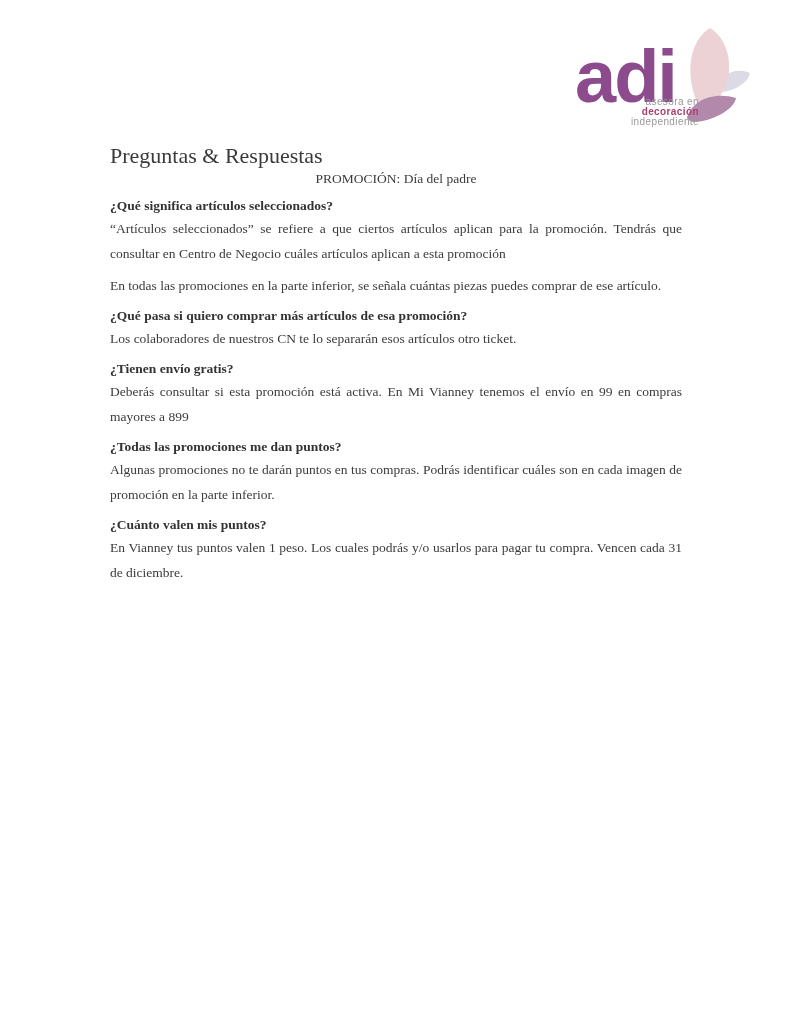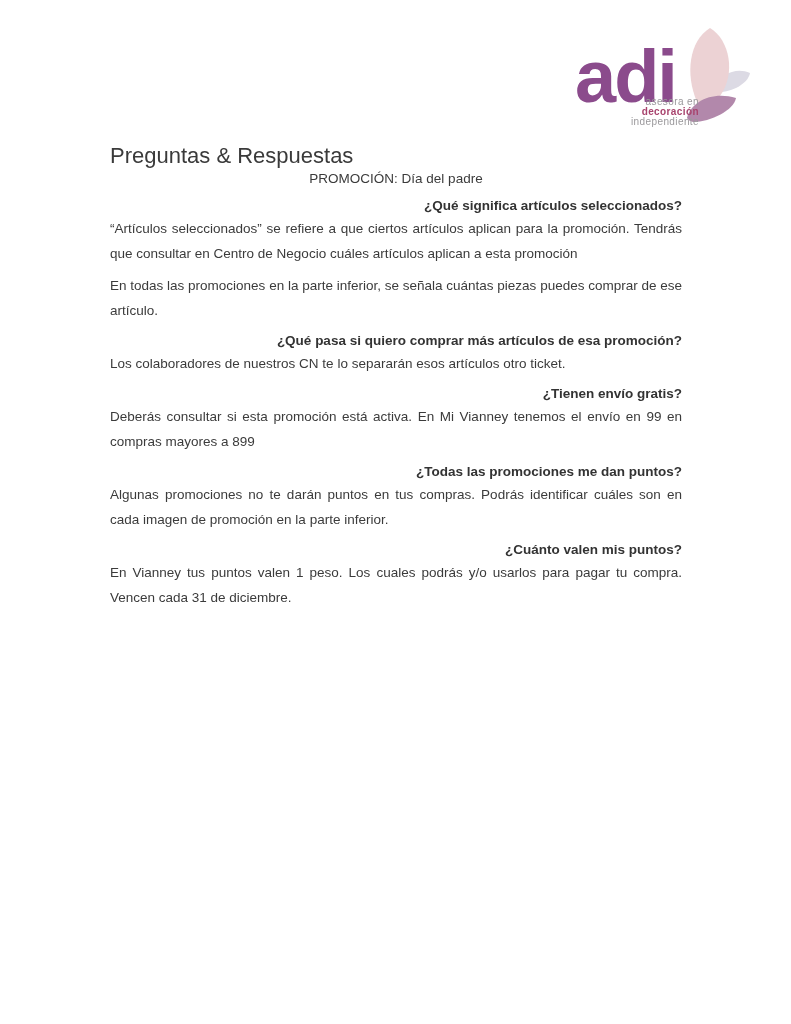--- a/index.html
+++ b/index.html
@@ -21,26 +21,26 @@
   }
   .logo-petals { position: absolute; left: 110px; top: -2px; width: 66px; height: 100px; z-index: 1; }
   .logo-tagline {
     position: absolute; left: 8px; top: 69px; width: 116px;
     text-align: right; font-size: 10px; line-height: 10px;
     color: #9a989b; letter-spacing: 0.4px; z-index: 3;
   }
   .tagline-highlight { color: #a8436d; font-weight: 700; margin-left: 16px; }
 
   
-  .content { position: absolute; left: 110px; top: 142px; width: 572px; color: #3b3b3b; }
+  .content { position: absolute; left: 110px; top: 142px; width: 572px; color: #3b3b3b; font-family: Liberation Serif, serif; }
   .page-title { font-size: 22px; line-height: 27px; font-weight: 400; color: #3a3a3a; }
   .page-subtitle { font-size: 13.5px; line-height: 19px; text-align: center; }
   .qa-block { margin-top: 7px; }
   .qa-block:first-of-type { margin-top: 15px; }
-  .qa-question { font-size: 13.5px; line-height: 21px; font-weight: 700; color: #333333; text-align: right; }
+  .qa-question { font-size: 13.5px; line-height: 21px; font-weight: 700; color: #333333; }
   .qa-answer  { font-size: 13.5px; line-height: 25px; text-align: justify; color: #3b3b3b; }
 </style>
 </head>
 <body>
 
 <div class="page">
 
   <div class="logo">
     <svg class="logo-petals" viewBox="0 0 66 100" aria-hidden="true">
       <path d="M 28,62 C 36,47 52,41 65,47 C 63,58 46,67 31,66 C 29,65 28,64 28,62 Z" fill="#dcdae4"></path>

